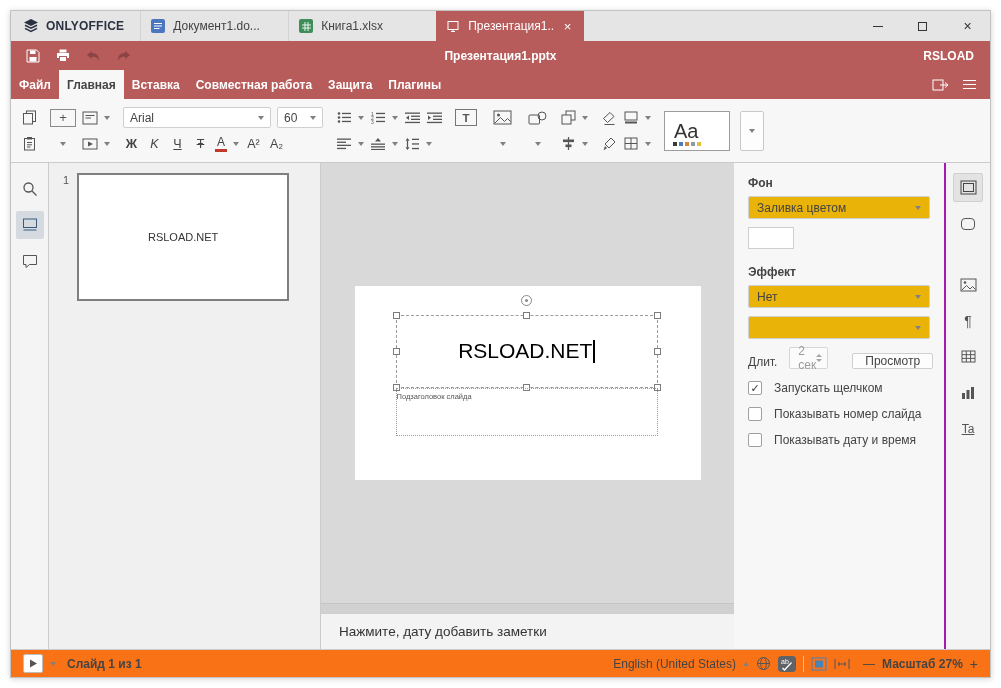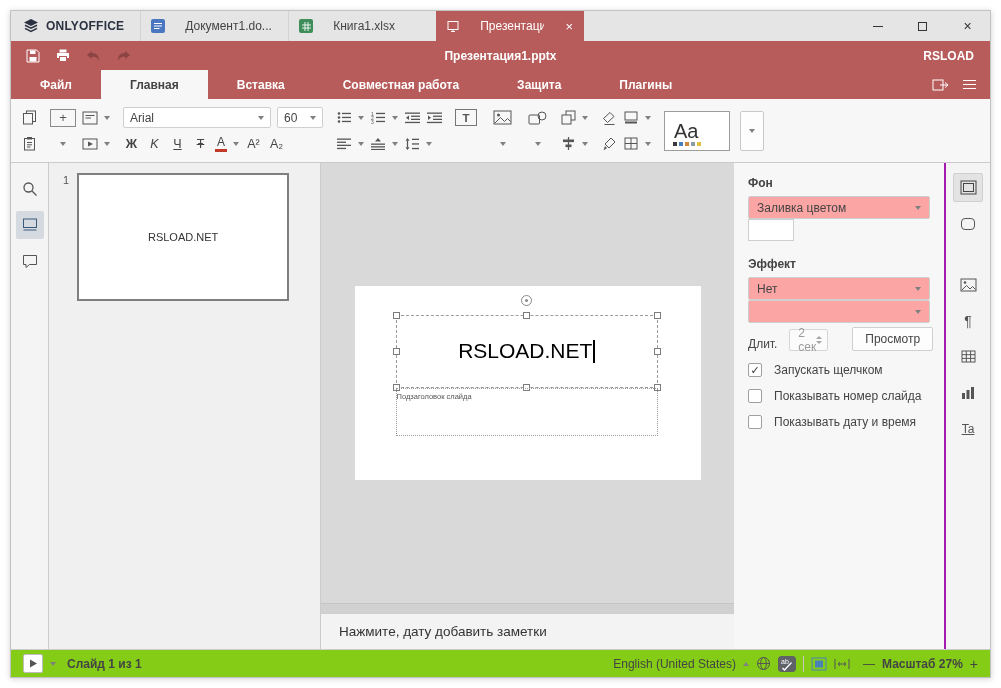--- a/index.html
+++ b/index.html
@@ -5,40 +5,40 @@
   * {margin:0;padding:0;box-sizing:border-box}
   html,body {width:1001px;height:688px;overflow:hidden}
   body {font-family:"Liberation Sans",sans-serif;background:#fff;color:#444;position:relative}
   svg {display:block}
   .window {position:absolute;inset:10px;border:1px solid #c2c2c2;box-shadow:0 1px 6px rgba(0,0,0,.18);display:flex;flex-direction:column;background:#fff}
 
   
   .tabbar {height:30px;background:#e5e5e5;display:flex;align-items:stretch;flex:0 0 auto}
   .brand {display:flex;align-items:center;gap:7px;padding:0 16px 0 12px}
   .brand-name {font-weight:bold;font-size:12px;color:#2b3140;letter-spacing:.2px}
-  .doc-tab {width:148px;display:flex;align-items:center;gap:20px;padding:0 10px;font-size:12px;color:#444;border-left:1px solid #d4d4d4;cursor:default}
+  .doc-tab {width:148px;display:flex;align-items:center;gap:8px;padding:0 10px;font-size:12px;color:#444;border-left:1px solid #d4d4d4;cursor:default}
   .doc-tab .tab-label {white-space:nowrap;overflow:hidden}
   .doc-tab.active {background:var(--accent-red,#b75b5b);color:#fff;border-left:none}
   .tab-ic {width:14px;height:14px;border-radius:2px;flex:0 0 auto;display:flex;align-items:center;justify-content:center}
   .tab-close {margin-left:auto;font-size:13px;color:#fff;width:14px;text-align:center;line-height:1}
   .win-controls {margin-left:auto;display:flex;align-items:stretch}
   .win-btn {width:45px;display:flex;align-items:center;justify-content:center;color:#333;font-size:14px}
   .min-glyph {width:10px;height:1px;background:#333;display:block}
   .max-glyph {width:9px;height:9px;border:1px solid #333;display:block}
 
   
   .titlebar {height:29px;background:var(--accent-red,#b75b5b);display:flex;align-items:center;position:relative;flex:0 0 auto}
   .tb-icons {display:flex;gap:2px;padding-left:8px;z-index:2}
   .tb-btn {width:28px;height:24px;display:flex;align-items:center;justify-content:center;border-radius:2px}
   .doc-title {position:absolute;left:0;right:0;text-align:center;font-size:12px;font-weight:bold;color:#fff;z-index:1}
   .user-label {margin-left:auto;padding-right:16px;font-size:12px;font-weight:bold;color:#fff;z-index:2}
 
   
   .menubar {height:29px;background:var(--accent-red,#b75b5b);display:flex;align-items:stretch;flex:0 0 auto}
-  .menu-item {padding:0 29px;display:flex;align-items:center;font-size:12px;font-weight:bold;color:#fff;cursor:default}
+  .menu-item {padding:0 8px;display:flex;align-items:center;font-size:12px;font-weight:bold;color:#fff;cursor:default}
   .menu-item.active {background:#f7f7f7;color:#444}
   .menu-right {margin-left:auto;display:flex;align-items:center;gap:14px;padding-right:14px}
   .hamburger {display:flex;flex-direction:column;gap:2.5px}
   .hamburger i {width:13px;height:1.6px;background:#fff;display:block}
 
   
   .toolbar {height:64px;background:#f7f7f7;display:flex;align-items:center;padding:0 10px;gap:13px;border-bottom:1px solid #cbcbcb;flex:0 0 auto}
   .tgroup {display:flex;flex-direction:column;justify-content:center;gap:6px}
   .trow {display:flex;align-items:center;gap:6px;height:20px}
   .ticon {color:#555;display:flex;align-items:center;justify-content:center;min-width:16px;height:18px}
@@ -80,40 +80,40 @@
   .title-text {position:absolute;left:0;right:0;top:50%;transform:translateY(-52%);text-align:center;font-size:21px;color:#000;white-space:nowrap}
   .caret {display:inline-block;width:1.5px;height:23px;background:#000;vertical-align:middle;margin-left:1px}
   .subtitle-box {position:absolute;left:41px;top:102px;width:262px;height:48px;border:1px dotted #9b9b9b}
   .subtitle-label {text-align:left;font-size:7.5px;color:#555;margin-top:3px}
   .hscroll {height:10px;background:#d1d1d1;border-top:1px solid #c5c5c5;flex:0 0 auto}
   .notes {height:36px;background:#f3f3f3;border-top:1px solid #cfcfcf;display:flex;align-items:center;padding-left:18px;font-size:13.5px;color:#333;flex:0 0 auto}
 
   
   .right-panel {width:212px;background:#f7f7f7;border-right:2px solid #a21caf;padding:13px 14px 0 14px;font-size:12px;color:#444;flex:0 0 auto;overflow:hidden}
   .rp-h {font-weight:bold;margin-bottom:6px}
-  .select {height:23px;background:#fca5a5;border:1px solid #cfcfcf;border-radius:2px;display:flex;align-items:center;justify-content:space-between;padding:0 8px;color:#444;}
+  .select {height:23px;background:#eab308;border:1px solid #cfcfcf;border-radius:2px;display:flex;align-items:center;justify-content:space-between;padding:0 8px;color:#444;margin-bottom:8px}
   .swatch {width:46px;height:22px;background:#fff;border:1px solid #cfcfcf;margin-bottom:16px}
   .rp-row {display:flex;align-items:flex-end;gap:12px;margin-bottom:12px}
   .spin {width:62px;height:22px;border:1px solid #d6d6d6;background:#fbfbfb;color:#9b9b9b;display:flex;align-items:center;justify-content:space-between;padding:0 5px 0 8px;font-size:12px;border-radius:2px}
   .sarrs {display:flex;flex-direction:column;gap:2px;align-items:center}
   .sarr-up {width:0;height:0;border-left:3px solid transparent;border-right:3px solid transparent;border-bottom:3.5px solid #a6a6a6}
   .sarr-down {width:0;height:0;border-left:3px solid transparent;border-right:3px solid transparent;border-top:3.5px solid #a6a6a6}
-  .btn {height:24px;background:#fdfdfd;border:1px solid #cfcfcf;border-radius:2px;display:flex;align-items:center;justify-content:center;padding:0 12px;color:#444;font-size:12px}
+  .btn {height:16px;background:#fdfdfd;border:1px solid #cfcfcf;border-radius:2px;display:flex;align-items:center;justify-content:center;padding:0 12px;color:#444;font-size:12px}
   .btn.full {width:100%;margin-bottom:14px}
   .cb {width:14px;height:14px;background:#fff;border:1px solid #9f9f9f;border-radius:2px;display:flex;align-items:center;justify-content:center;font-size:11px;color:#333;line-height:1;flex:0 0 auto}
   .spacer {flex:1}
 
   
   .right-iconbar {width:44px;background:#f4f4f4;display:flex;flex-direction:column;align-items:center;padding-top:10px;gap:7px;flex:0 0 auto}
   .rib-btn {width:30px;height:29px;display:flex;align-items:center;justify-content:center;color:#555;border-radius:2px;font-size:13px}
   .rib-btn.active {background:#e3e3e3;border:1px solid #cfcfcf;color:#444}
   .rib-gap {height:18px}
 
   
-  .statusbar {height:28px;background:#84cc16;border-top:1px solid #cbcbcb;display:flex;align-items:center;padding:0 12px;font-size:12px;color:#444;gap:7px;flex:0 0 auto}
+  .statusbar {height:28px;background:#f97316;border-top:1px solid #cbcbcb;display:flex;align-items:center;padding:0 12px;font-size:12px;color:#444;gap:7px;flex:0 0 auto}
   .ss-box {width:20px;height:19px;border:1px solid #bdbdbd;background:#fff;display:flex;align-items:center;justify-content:center;border-radius:2px}
   .sb-strong {font-weight:bold;margin-left:4px}
   .vdiv {width:1px;height:16px;background:#c6c6c6}
   .spell-badge {border-radius:3px;overflow:hidden}
 </style>
 </head>
 <body>
 
 <div class="window">
 

